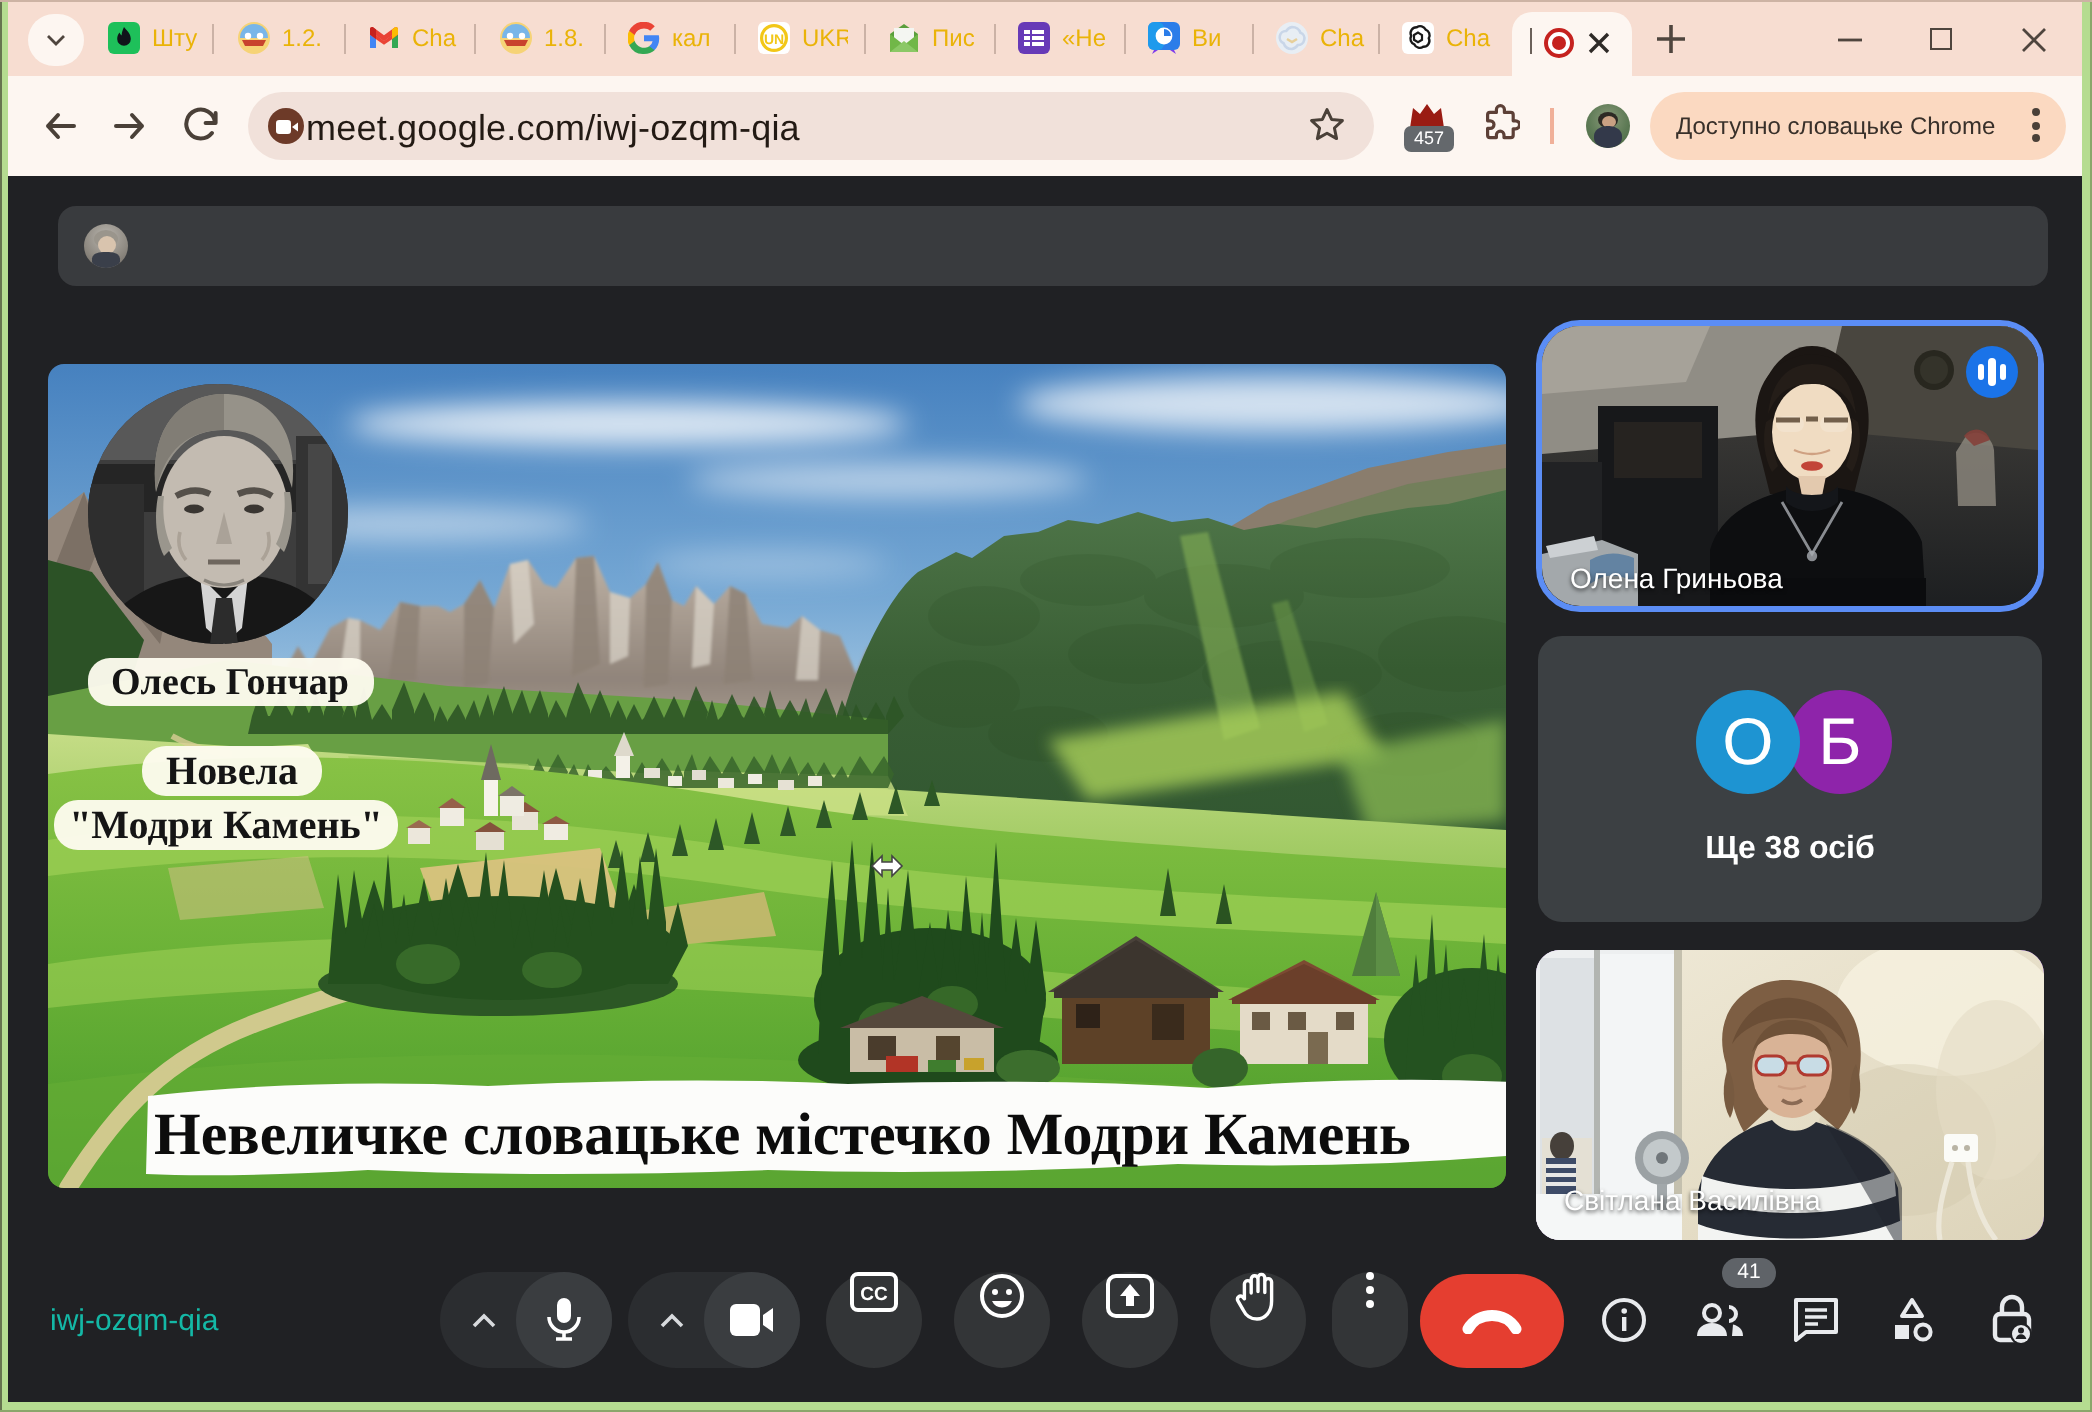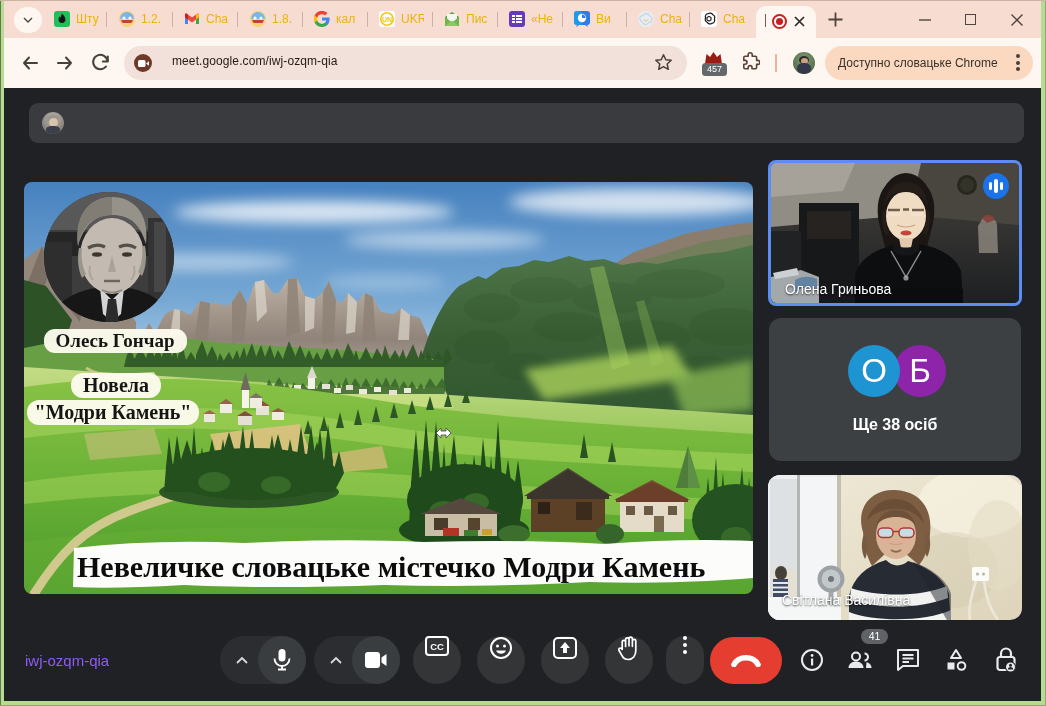--- a/index.html
+++ b/index.html
@@ -173,21 +173,21 @@
       <path d="M17.8 4.5 V9.5 H12.8" stroke="#4a4038" stroke-width="2" fill="none" stroke-linecap="round" stroke-linejoin="round"></path>
     </svg>
 
   <div class="a" style="left:124px;top:46px;width:563px;height:34px;border-radius:17px;background:#f1e1da"></div>
   <div class="a" style="left:134px;top:54px;width:18px;height:18px;border-radius:50%;background:#6d3a28;display:flex;align-items:center;justify-content:center">
     <svg width="11" height="9" viewBox="0 0 11 9">
         <rect x="0" y="1" width="7.5" height="7" rx="1.6" fill="#fff"></rect>
         <path d="M8 4.5 11 2.2v4.6z" fill="#fff"></path>
       </svg>
   </div>
-  <div class="a" style="left:172px;top:54px;font-size:12px;color:#231a14;letter-spacing:.1px">meet.google.com/iwj-ozqm-qia</div>
+  <div class="a" style="left:153px;top:54px;font-size:18px;color:#231a14;letter-spacing:.1px">meet.google.com/iwj-ozqm-qia</div>
   <svg class="a" style="left:654px;top:53px" width="19" height="19" viewBox="0 0 19 19">
       <path d="M9.5 1.8 11.8 6.7 17.2 7.3 13.2 11 14.3 16.3 9.5 13.6 4.7 16.3 5.8 11 1.8 7.3 7.2 6.7z" fill="none" stroke="#4a4038" stroke-width="1.5" stroke-linejoin="round"></path>
     </svg>
 
   <svg class="a" style="left:705px;top:52px" width="17" height="12" viewBox="0 0 17 12">
       <path d="M0 12 1.5 2 5 5 8.5 0 12 5 15.5 2 17 12z" fill="#9a1c13"></path>
     </svg>
   <div class="a" style="left:702px;top:63px;width:25px;height:13px;border-radius:3.5px;background:#64686c;color:#fff;font-size:9px;font-weight:normal;text-align:center;line-height:13px">457</div>
   <svg class="a" style="left:741px;top:52px" width="19" height="19" viewBox="0 0 19 19">
       <path d="M7.2 2.8 a2 2 0 0 1 4 0 V4.2 h3.2 a1.2 1.2 0 0 1 1.2 1.2 v3 h1.2 a2 2 0 0 1 0 4 h-1.2 v3.2 a1.2 1.2 0 0 1 -1.2 1.2 h-3.4 v-1.3 a1.9 1.9 0 0 0 -3.8 0 v1.3 H4 a1.2 1.2 0 0 1 -1.2 -1.2 v-3.4 h1.3 a1.9 1.9 0 0 0 0 -3.8 H2.8 V5.4 A1.2 1.2 0 0 1 4 4.2 h3.2 Z" fill="none" stroke="#5d4037" stroke-width="1.6" stroke-linejoin="round"></path>
@@ -462,21 +462,21 @@
       <text x="92" y="210" font-size="20" text-anchor="middle">Новела</text>
       <rect x="3" y="218" width="172" height="25" rx="12" fill="#fdfbee" opacity=".96"></rect>
       <text x="89" y="237" font-size="20" text-anchor="middle">"Модри Камень"</text>
     </g>
     <g transform="translate(412,246)">
       <path d="M0 5 L5 0 L5 3 L10 3 L10 0 L15 5 L10 10 L10 7 L5 7 L5 10 Z" fill="#fff" stroke="#444" stroke-width=".8"></path>
     </g>
   </svg>
   </div>
 
-  <div class="a" style="left:768px;top:160px;width:254px;height:146px;border-radius:8px;background:#232527;border:3px solid #5b8df5;overflow:hidden">
+  <div class="a" style="left:768px;top:160px;width:254px;height:146px;border-radius:22px;background:#232527;border:3px solid #5b8df5;overflow:hidden">
     <svg width="248" height="140" viewBox="0 0 248 140">
       <defs>
         <linearGradient id="t1bg" x1="0" y1="0" x2="0" y2="1">
           <stop offset="0" stop-color="#47443f"></stop>
             <stop offset="1" stop-color="#1d1f21"></stop>
         </linearGradient>
       </defs>
       <rect width="248" height="140" fill="url(#t1bg)"></rect>
       <path d="M0 0 L248 0 L248 8 L0 12 Z" fill="#8a8780"></path>
       <path d="M0 0 L155 0 L138 52 L0 64 Z" fill="#908d85"></path>
@@ -572,21 +572,21 @@
       <path d="M126 61 q7 3 14 0" stroke="#c59a7e" stroke-width="1.2" fill="none" opacity=".7"></path>
       <path d="M123 78 C103 84 90 96 86 114 L86 145 L188 145 L186 112 C180 94 162 84 145 79 C139 85 129 85 123 78 Z" fill="#262b34"></path>
       <path d="M88 106 C110 114 156 116 184 104 L185 116 C154 128 112 126 87 118 Z" fill="#f1f2f0"></path>
       <path d="M86 130 C112 140 162 140 188 128 L188 138 L86 138 Z" fill="#f3f4f2"></path>
       <path d="M150 80 L188 145 L188 112 C184 98 168 86 150 80 Z" fill="#20242c" opacity=".5"></path>
       </g>
     </svg>
     <div class="a mlabel" style="left:14px;top:117px">Світлана Василівна</div>
   </div>
 
-  <div class="a" style="left:25px;top:652px;color:#8b5cf6;font-size:15px">iwj-ozqm-qia</div>
+  <div class="a" style="left:25px;top:652px;color:#14b8a6;font-size:15px">iwj-ozqm-qia</div>
 
   <div class="a" style="left:220px;top:636px;width:86px;height:48px;border-radius:24px;background:#2b2d30"></div>
   <div class="a" style="left:258px;top:636px;width:48px;height:48px;border-radius:50%;background:#3a3d40;display:flex;align-items:center;justify-content:center">
     <svg width="20" height="22" viewBox="0 0 20 22">
         <rect x="6.5" y="0" width="7" height="12.5" rx="3.5" fill="#fff"></rect>
         <path d="M2.5 9.5 a7.5 7.5 0 0 0 15 0" stroke="#fff" stroke-width="1.8" fill="none"></path>
         <path d="M10 17 V20 M6 20.5 H14" stroke="#fff" stroke-width="1.8"></path>
       </svg>
   </div>
   <svg class="a" style="left:235px;top:656px" width="14" height="9">

